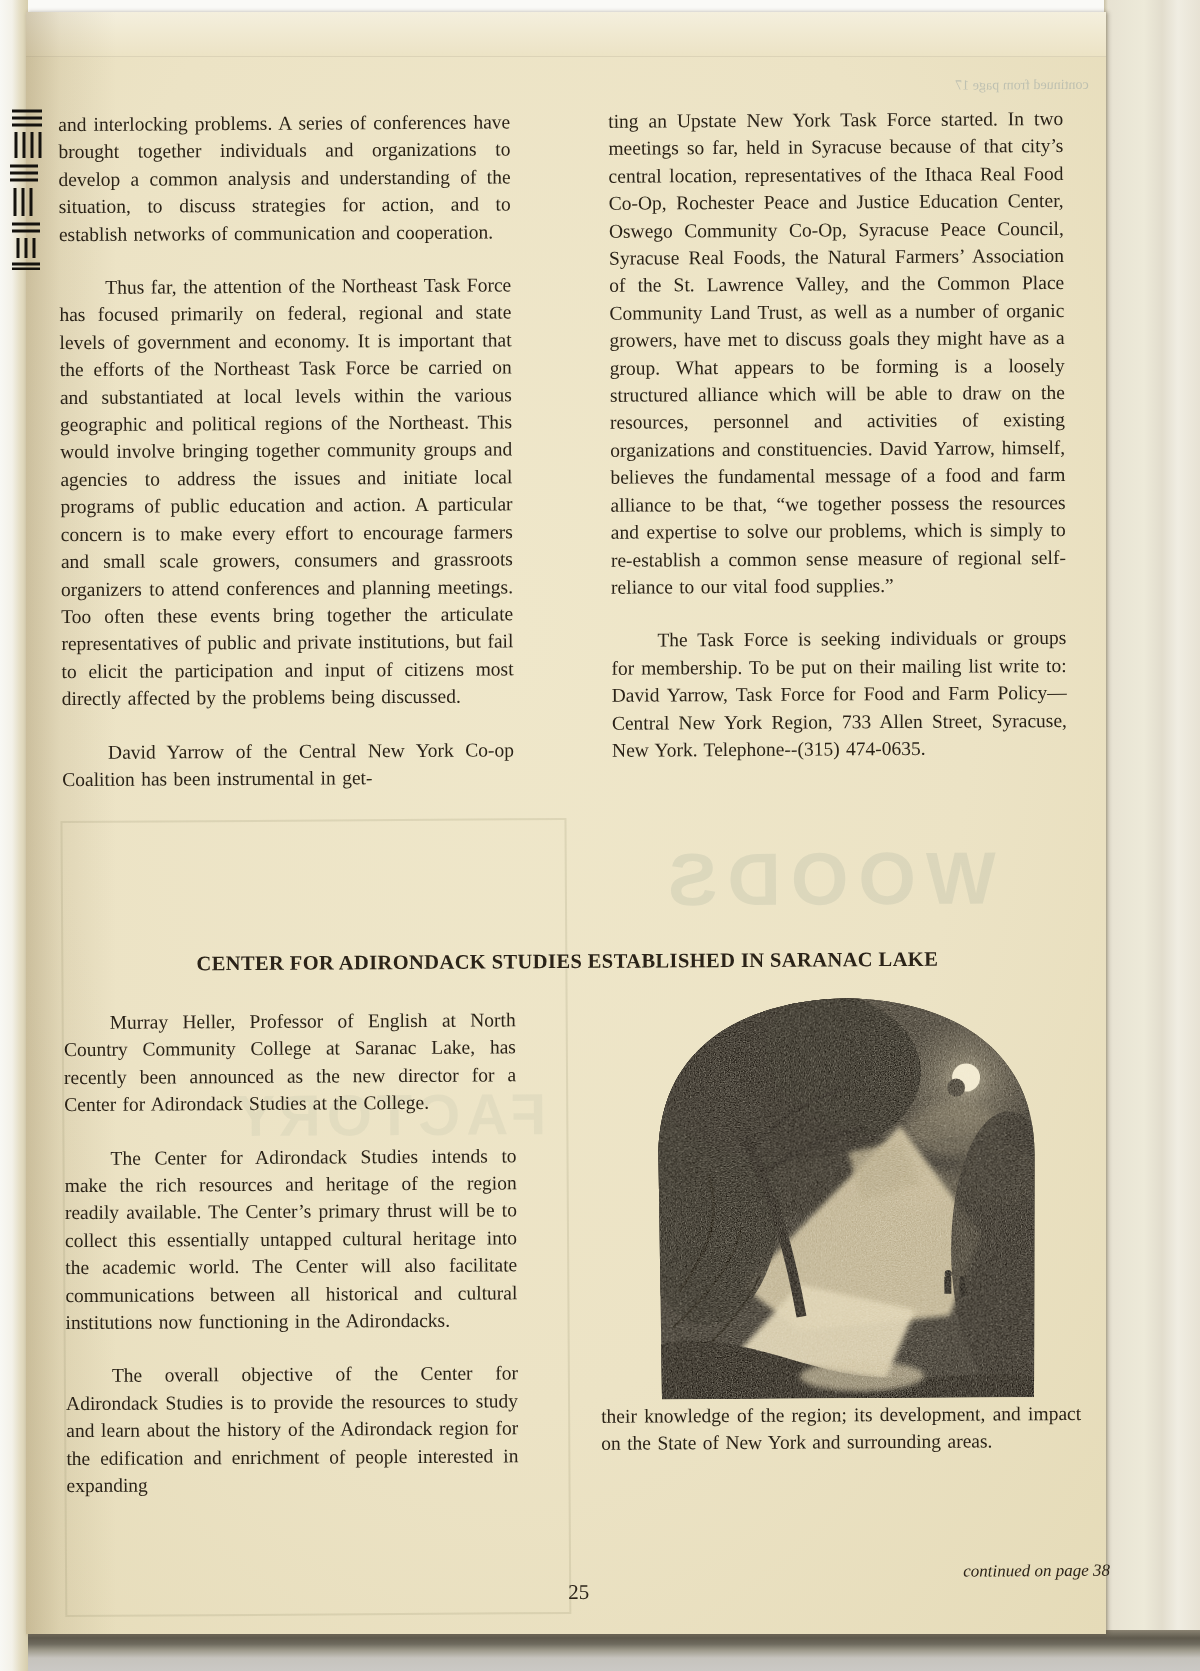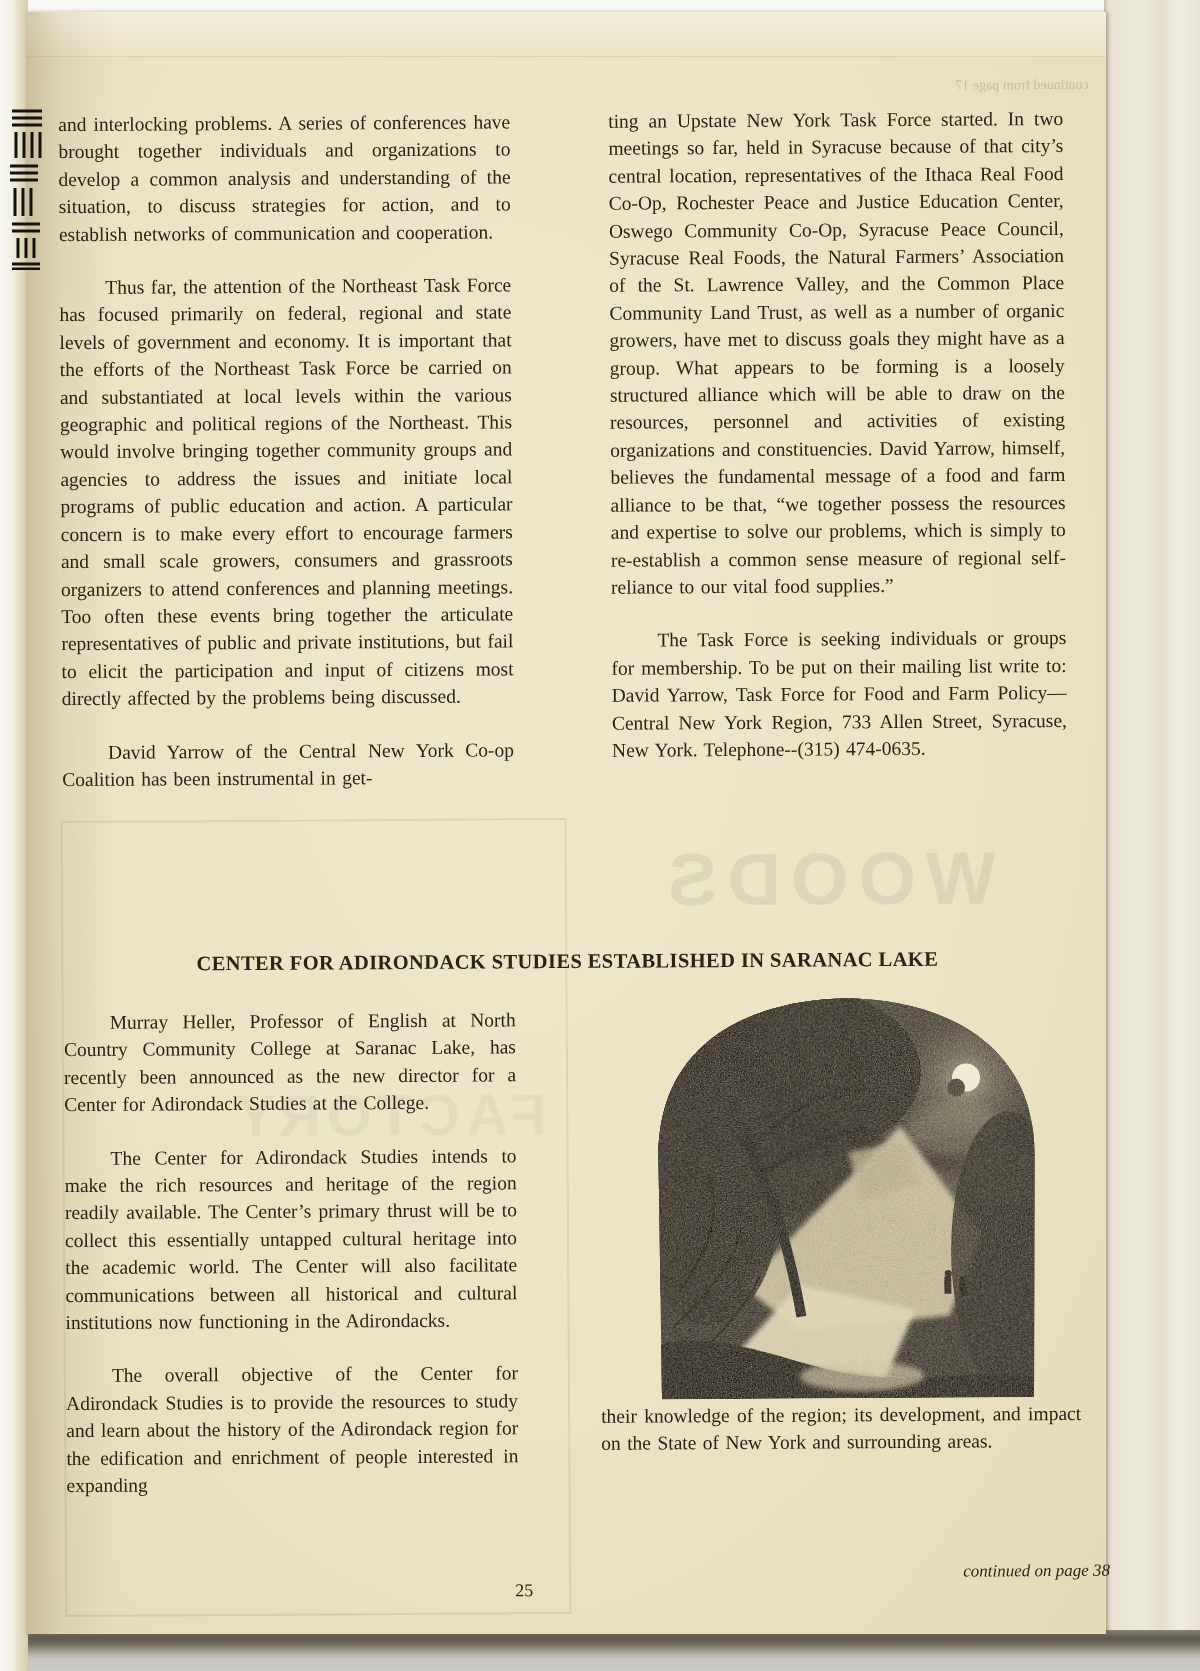--- a/index.html
+++ b/index.html
@@ -27,22 +27,22 @@
   .col{position:absolute;text-align:justify;font-size:19.5px;line-height:27.4px;
        color:#2b2318;word-spacing:1.5px;}
   .col p{margin:0 0 26px 0;}
   .col p.indent{text-indent:46px;}
   .heading{position:absolute;left:40px;top:938px;width:1000px;text-align:center;
        font-weight:bold;font-size:20.5px;letter-spacing:.4px;color:#2b2318;}
   .caption{position:absolute;left:571px;top:1391px;width:480px;text-align:justify;
        font-size:19.5px;line-height:27.4px;color:#2b2318;word-spacing:1.5px;}
   .continued{position:absolute;left:571px;top:1552px;width:508px;text-align:right;
        font-style:italic;font-size:17px;color:#2b2318;}
-  .pagenum{position:absolute;left:484px;top:1568px;width:60px;text-align:left;
-       font-size:18px;color:#2b2318;}
+  .pagenum{position:absolute;left:498px;top:1568px;width:60px;text-align:right;
+       font-size:21px;color:#2b2318;}
   
   .figure{position:absolute;left:620px;top:974px;width:396px;height:414px;}
   
   .ghost{position:absolute;transform:scaleX(-1);pointer-events:none;white-space:nowrap;}
   .ghost-note{left:900px;top:68px;width:200px;font-size:14px;color:#94a2a2;opacity:.5;text-align:center;}
   .ghost-woods{left:560px;top:826px;width:480px;text-align:center;font-weight:bold;
        font-size:74px;letter-spacing:10px;color:#9aa595;opacity:.20;font-family:"Liberation Sans",sans-serif;}
   .ghost-factory{left:150px;top:1068px;width:420px;text-align:center;font-weight:bold;
        font-size:58px;letter-spacing:6px;color:#a0a894;opacity:.13;font-family:"Liberation Sans",sans-serif;}
   .ghost-box{position:absolute;left:34px;top:806px;width:502px;height:792px;

